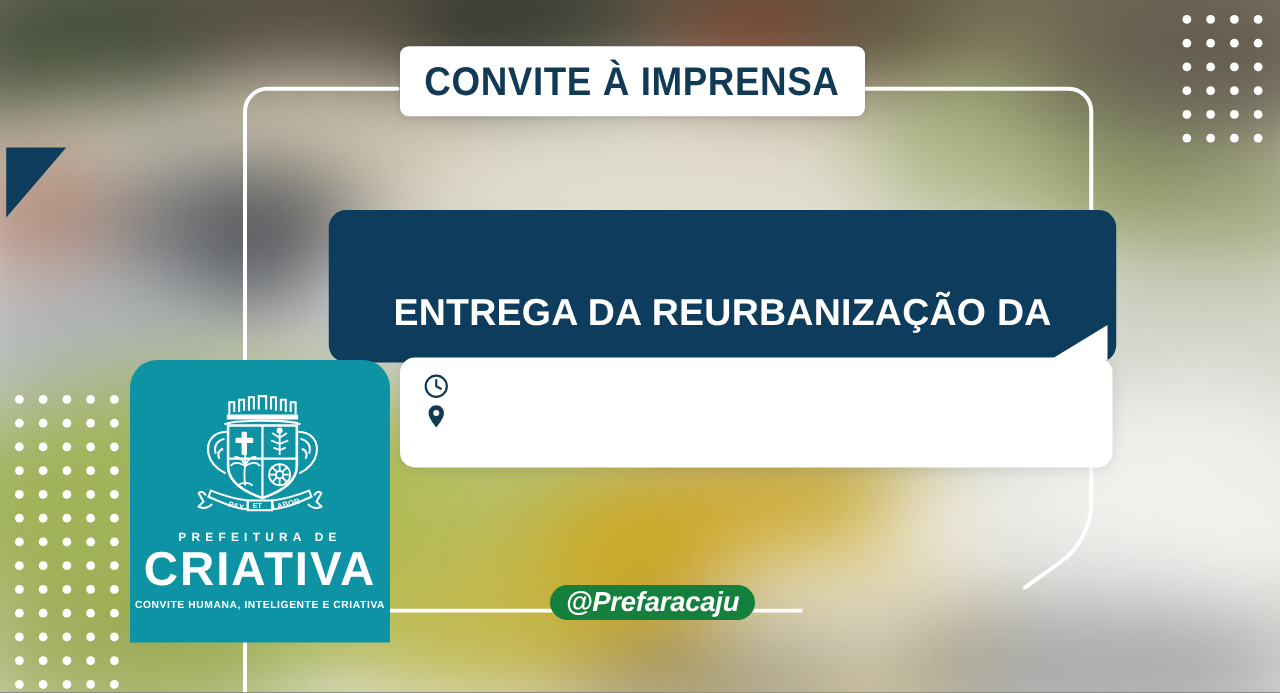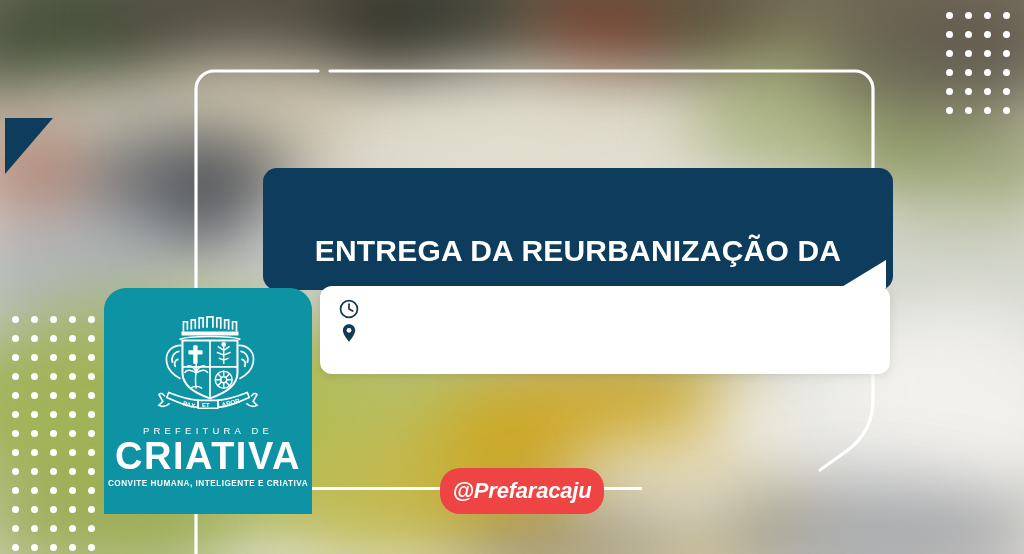--- a/index.html
+++ b/index.html
@@ -122,40 +122,40 @@
 
   
   .logo-card{
     position:absolute;left:104px;top:288px;width:208px;height:226px;
     background:#0e93a5;border-radius:22px 22px 0 0;
     z-index:9;display:flex;flex-direction:column;align-items:center;
     padding-top:22px;
   }
   .crest{width:118px;height:110px;}
   .logo-pref{
-    color:#ffffff;font-size:9.5px;letter-spacing:4.2px;font-weight:400;
+    color:#ffffff;font-size:9.5px;letter-spacing:4.2px;font-weight:700;
     margin-top:5px;
   }
   .logo-name{
     color:#ffffff;font-size:38px;font-weight:700;letter-spacing:1.5px;
     line-height:1;margin-top:1px;
     font-family:"Liberation Sans","DejaVu Sans",sans-serif;
   }
   .logo-tag{
     color:#ffffff;font-size:8.2px;font-weight:700;letter-spacing:.5px;
     margin-top:4px;
   }
 
   
   .rule{position:absolute;height:3px;background:#ffffff;z-index:6;}
   .rule-l{left:312px;top:487px;width:140px;}
   .rule-r{left:594px;top:487px;width:48px;}
   .handle{
-    position:absolute;left:440px;top:468px;width:164px;height:46px;
-    background:#ef4444;border-radius:20px;z-index:7;
+    position:absolute;left:440px;top:468px;width:164px;height:28px;
+    background:#15803d;border-radius:20px;z-index:7;
     display:flex;align-items:center;justify-content:center;
   }
   .handle span{
     color:#ffffff;font-size:22px;font-weight:700;font-style:italic;
     letter-spacing:-.2px;
   }
 </style>
 </head>
 <body>
 
@@ -287,20 +287,23 @@
       <i style="background: rgb(255, 255, 255); width: 7px; height: 7px; top: 228px; left: 38px;"></i>
       <i style="background: rgb(255, 255, 255); width: 7px; height: 7px; top: 228px; left: 57px;"></i>
       <i style="background: rgb(255, 255, 255); width: 7px; height: 7px; top: 228px; left: 76px;"></i>
     </div>
 
   <svg class="frame-svg" viewBox="0 0 1024 554">
     <path d="M 330 71 L 855 71 A 18 18 0 0 1 873 89 L 873 400 A 60 60 0 0 1 848 450 L 820 470" fill="none" stroke="#ffffff" stroke-width="3.2" stroke-linecap="round"></path>
     <path d="M 318 71 L 214 71 A 18 18 0 0 0 196 89 L 196 554" fill="none" stroke="#ffffff" stroke-width="3.2" stroke-linecap="round"></path>
   </svg>
 
+  <div class="kicker">
+    <span>CONVITE À IMPRENSA</span>
+  </div>
 
   <div class="navy-tail"></div>
   <div class="navy-wrap">
     <div class="navy">
       <div class="l">ENTREGA DA REURBANIZAÇÃO DA</div>
     </div>
   </div>
 
   <div class="info-wrap">
     <div class="info">

